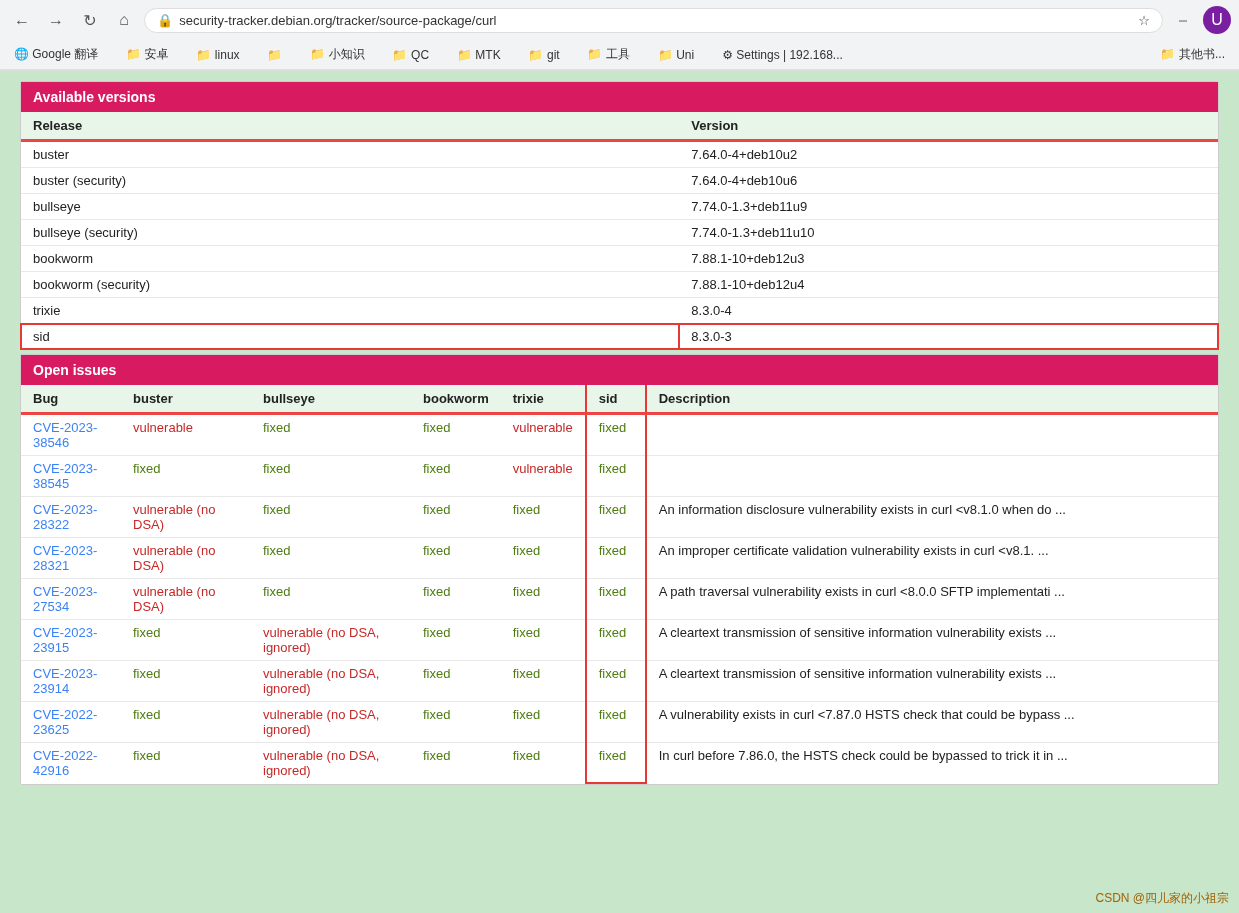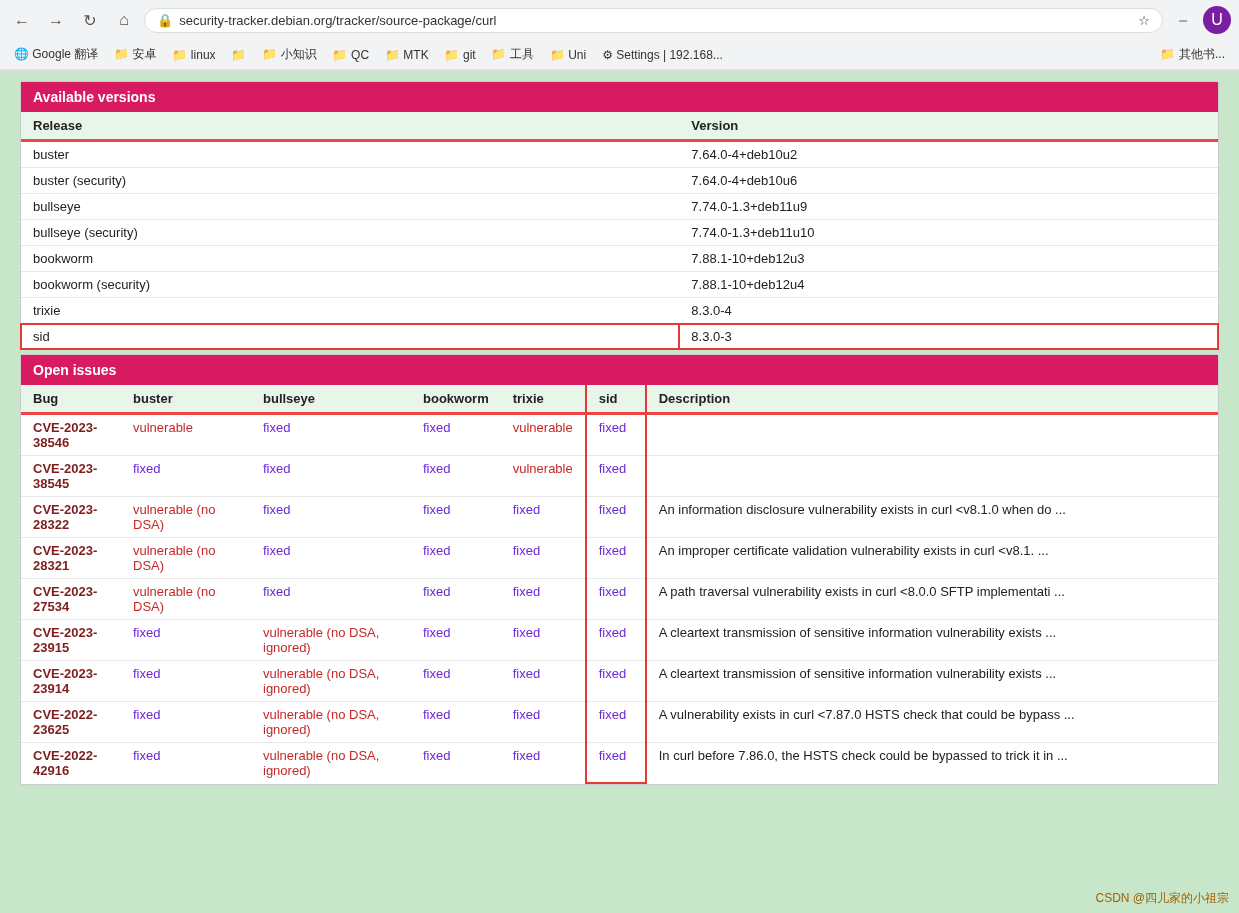--- a/index.html
+++ b/index.html
@@ -42,21 +42,21 @@
       color: #333;
       display: flex;
       align-items: center;
       gap: 6px;
     }
     .address-text { flex: 1; }
     .bookmarks-bar {
       display: flex;
       align-items: center;
       padding: 4px 8px;
-      gap: 4px;
+      gap: 16px;
       background: #f1f3f4;
       border-bottom: 1px solid #e0e0e0;
       overflow: hidden;
     }
     .bookmark-item {
       display: flex; align-items: center; gap: 3px;
       padding: 2px 6px;
       border-radius: 4px;
       cursor: pointer;
       white-space: nowrap;
@@ -126,23 +126,23 @@
       width: 60px;
       border-left: 2px solid #e53935;
       border-right: 2px solid #e53935;
     }
     .col-sid-header {
       border-left: 2px solid #e53935;
       border-right: 2px solid #e53935;
     }
     .col-description { }
 
-    .text-green { color: #6d28d9; }
+    .text-green { color: #4d7c0f; }
     .text-red { color: #c62828; }
-    .text-link { color: #7f1d1d; text-decoration: none; font-weight: bold; }
+    .text-link { color: #3b82f6; text-decoration: none; }
 
     .watermark {
       position: fixed;
       bottom: 6px;
       right: 10px;
       font-size: 12px;
       color: #a16207;
     }
   </style>
 </head>

